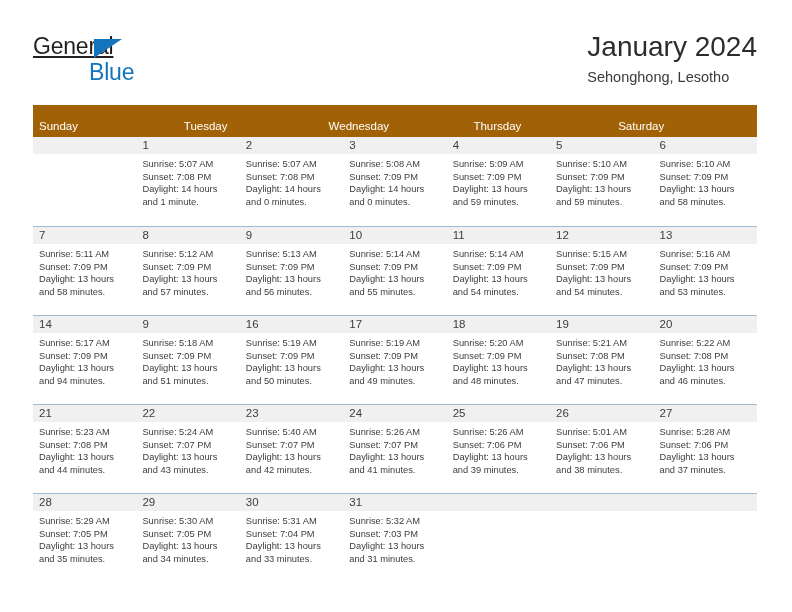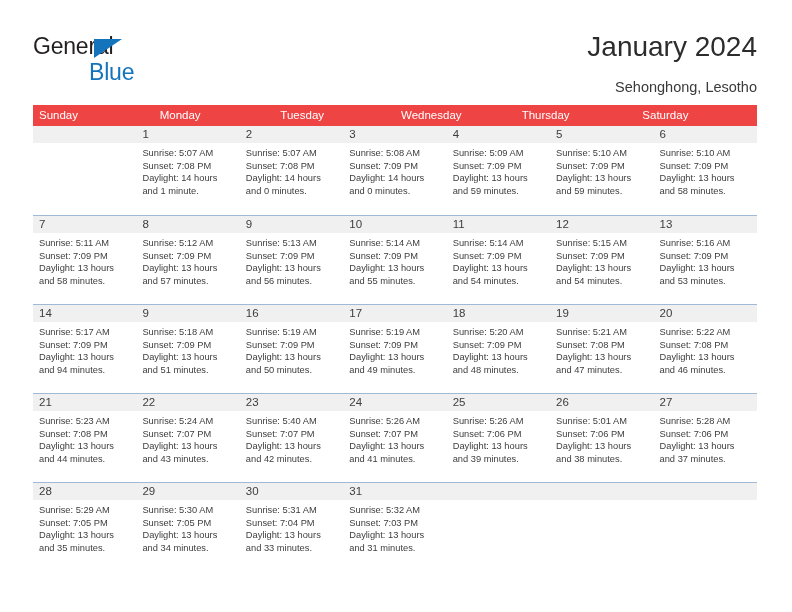--- a/index.html
+++ b/index.html
@@ -37,20 +37,21 @@
   }
   .logo-general {
     font-size: 23px;
     color: #231f20;
     letter-spacing: -0.2px;
     line-height: 1;
     display: block;
     position: absolute;
     left: 0;
     top: 0;
+    text-decoration: underline;
   }
   .logo-tri {
     position: absolute;
     left: 61px;
     top: 4px;
     width: 0;
     height: 0;
     border-left: 28px solid #1474bb;
     border-bottom: 19px solid transparent;
   }
@@ -62,47 +63,48 @@
     position: absolute;
     left: 56px;
     top: 26px;
     letter-spacing: -0.2px;
   }
 
   .title-block {
     position: absolute;
     right: 0;
     top: 0;
-    text-align: right;
+    text-align: left;
   }
   .cal-title {
     font-size: 28px;
     color: #2c2c2c;
     line-height: 34px;
     white-space: nowrap;
   }
   .cal-subtitle {
     font-size: 14.5px;
     color: #3a3a3a;
     line-height: 20px;
-    margin-top: 13px;
+    margin-top: 3px;
     white-space: nowrap;
   }
 
   
   .calendar {
     position: absolute;
     left: 33px;
     top: 105px;
     width: 724px;
   }
   .dow-row {
     display: flex;
-    background: #ef4444;
-    height: 21px;
+    background: #a16207;
+    height: 32px;
+    align-items: flex-end;
   }
   .dow {
     flex: 1 1 0;
     color: #ffffff;
     font-size: 11.5px;
     line-height: 21px;
     padding-left: 6px;
     box-sizing: border-box;
     white-space: nowrap;
     overflow: hidden;
@@ -163,21 +165,20 @@
     <div class="title-block">
       <div class="cal-title">January 2024</div>
       <div class="cal-subtitle">Sehonghong, Lesotho</div>
     </div>
 
   </div>
 
   <div class="calendar">
     <div class="dow-row">
       <div class="dow">Sunday</div>
-      <div class="dow">Monday</div>
       <div class="dow">Tuesday</div>
       <div class="dow">Wednesday</div>
       <div class="dow">Thursday</div>
       <div class="dow">Saturday</div>
     </div>
     <div id="weeks-container">
         <div class="week">
           <div class="cell blank">
             <div class="daynum"></div>
           </div>

